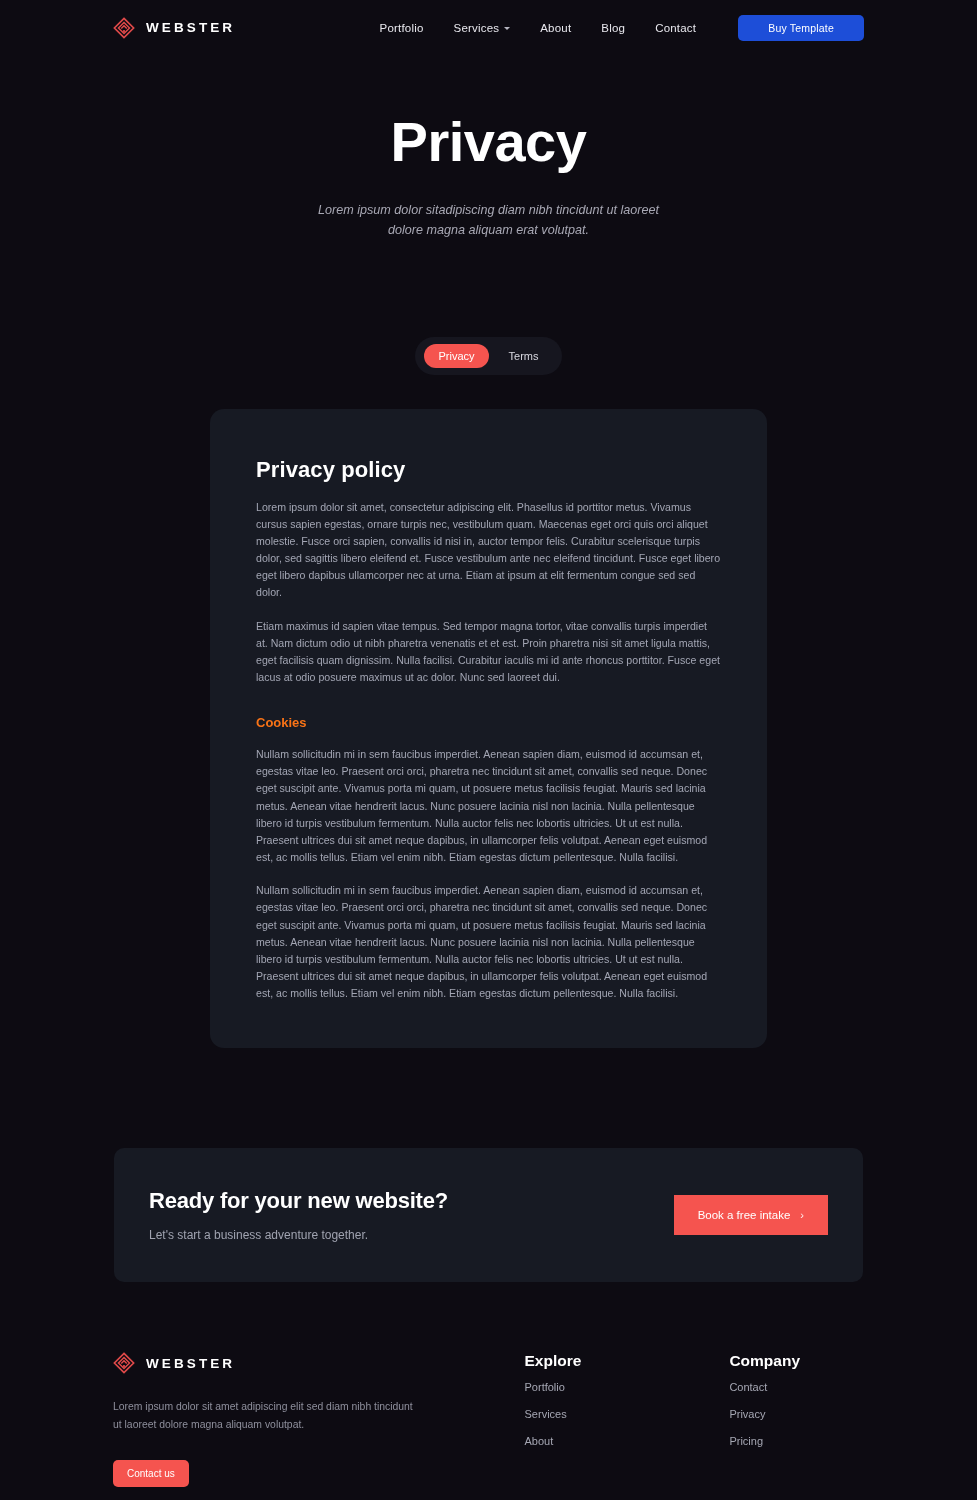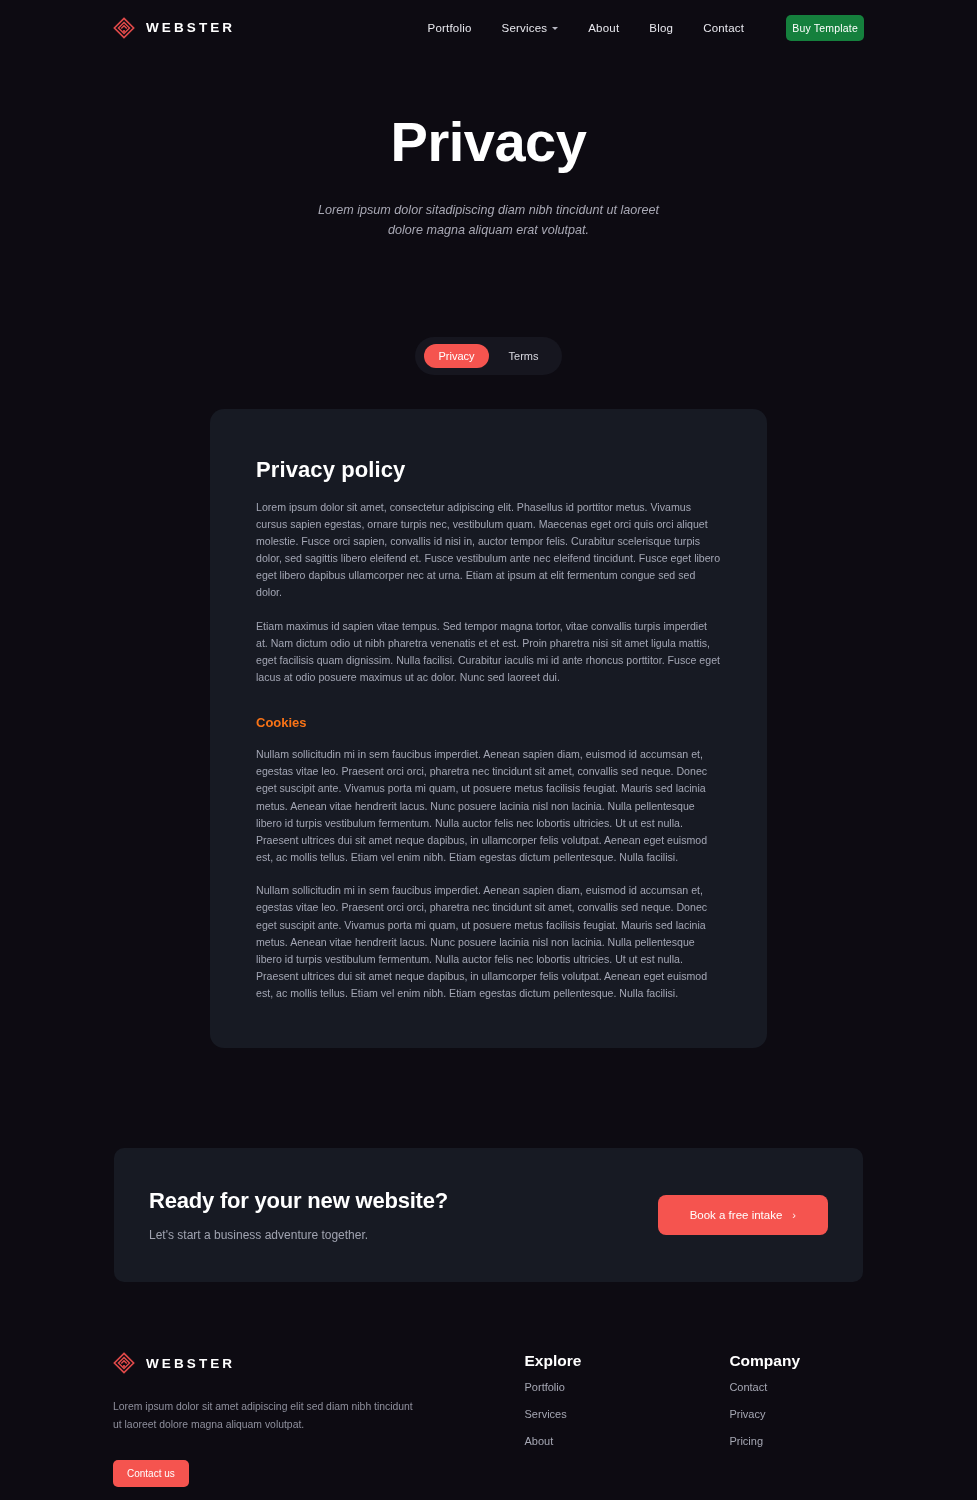--- a/index.html
+++ b/index.html
@@ -41,24 +41,24 @@
   }
   .chev-down {
     width: 0; height: 0;
     border-left: 3.2px solid transparent;
     border-right: 3.2px solid transparent;
     border-top: 3.6px solid #b7b7c2;
     display:inline-block;
     margin-top: 2px;
   }
   .btn-buy {
-    background: #15803d;
+    background: #1d4ed8;
     color: #ffffff;
     font-size: 10.5px;
-    padding: 7px 6px;
+    padding: 7px 30px;
     border-radius: 5px;
     border: none;
     cursor: pointer;
     font-family: inherit;
     letter-spacing: 0.2px;
     margin-left: 12px;
   }
 
   
   .hero { text-align: center; padding-top: 58px; }
@@ -147,22 +147,22 @@
   }
   .cta-sub {
     font-size: 12px;
     color: #a0a3b0;
     margin-top: 14px;
   }
   .btn-intake {
     background: #f5544f;
     color: #ffffff;
     font-size: 11.5px;
-    padding: 14px 32px;
-    border-radius: 8px;
+    padding: 14px 24px;
+    border-radius: 0;
     border: none;
     cursor: pointer;
     font-family: inherit;
     display: flex;
     align-items: center;
     gap: 10px;
   }
   .arrow-r { font-size: 11px; opacity: .9; }
 
   

